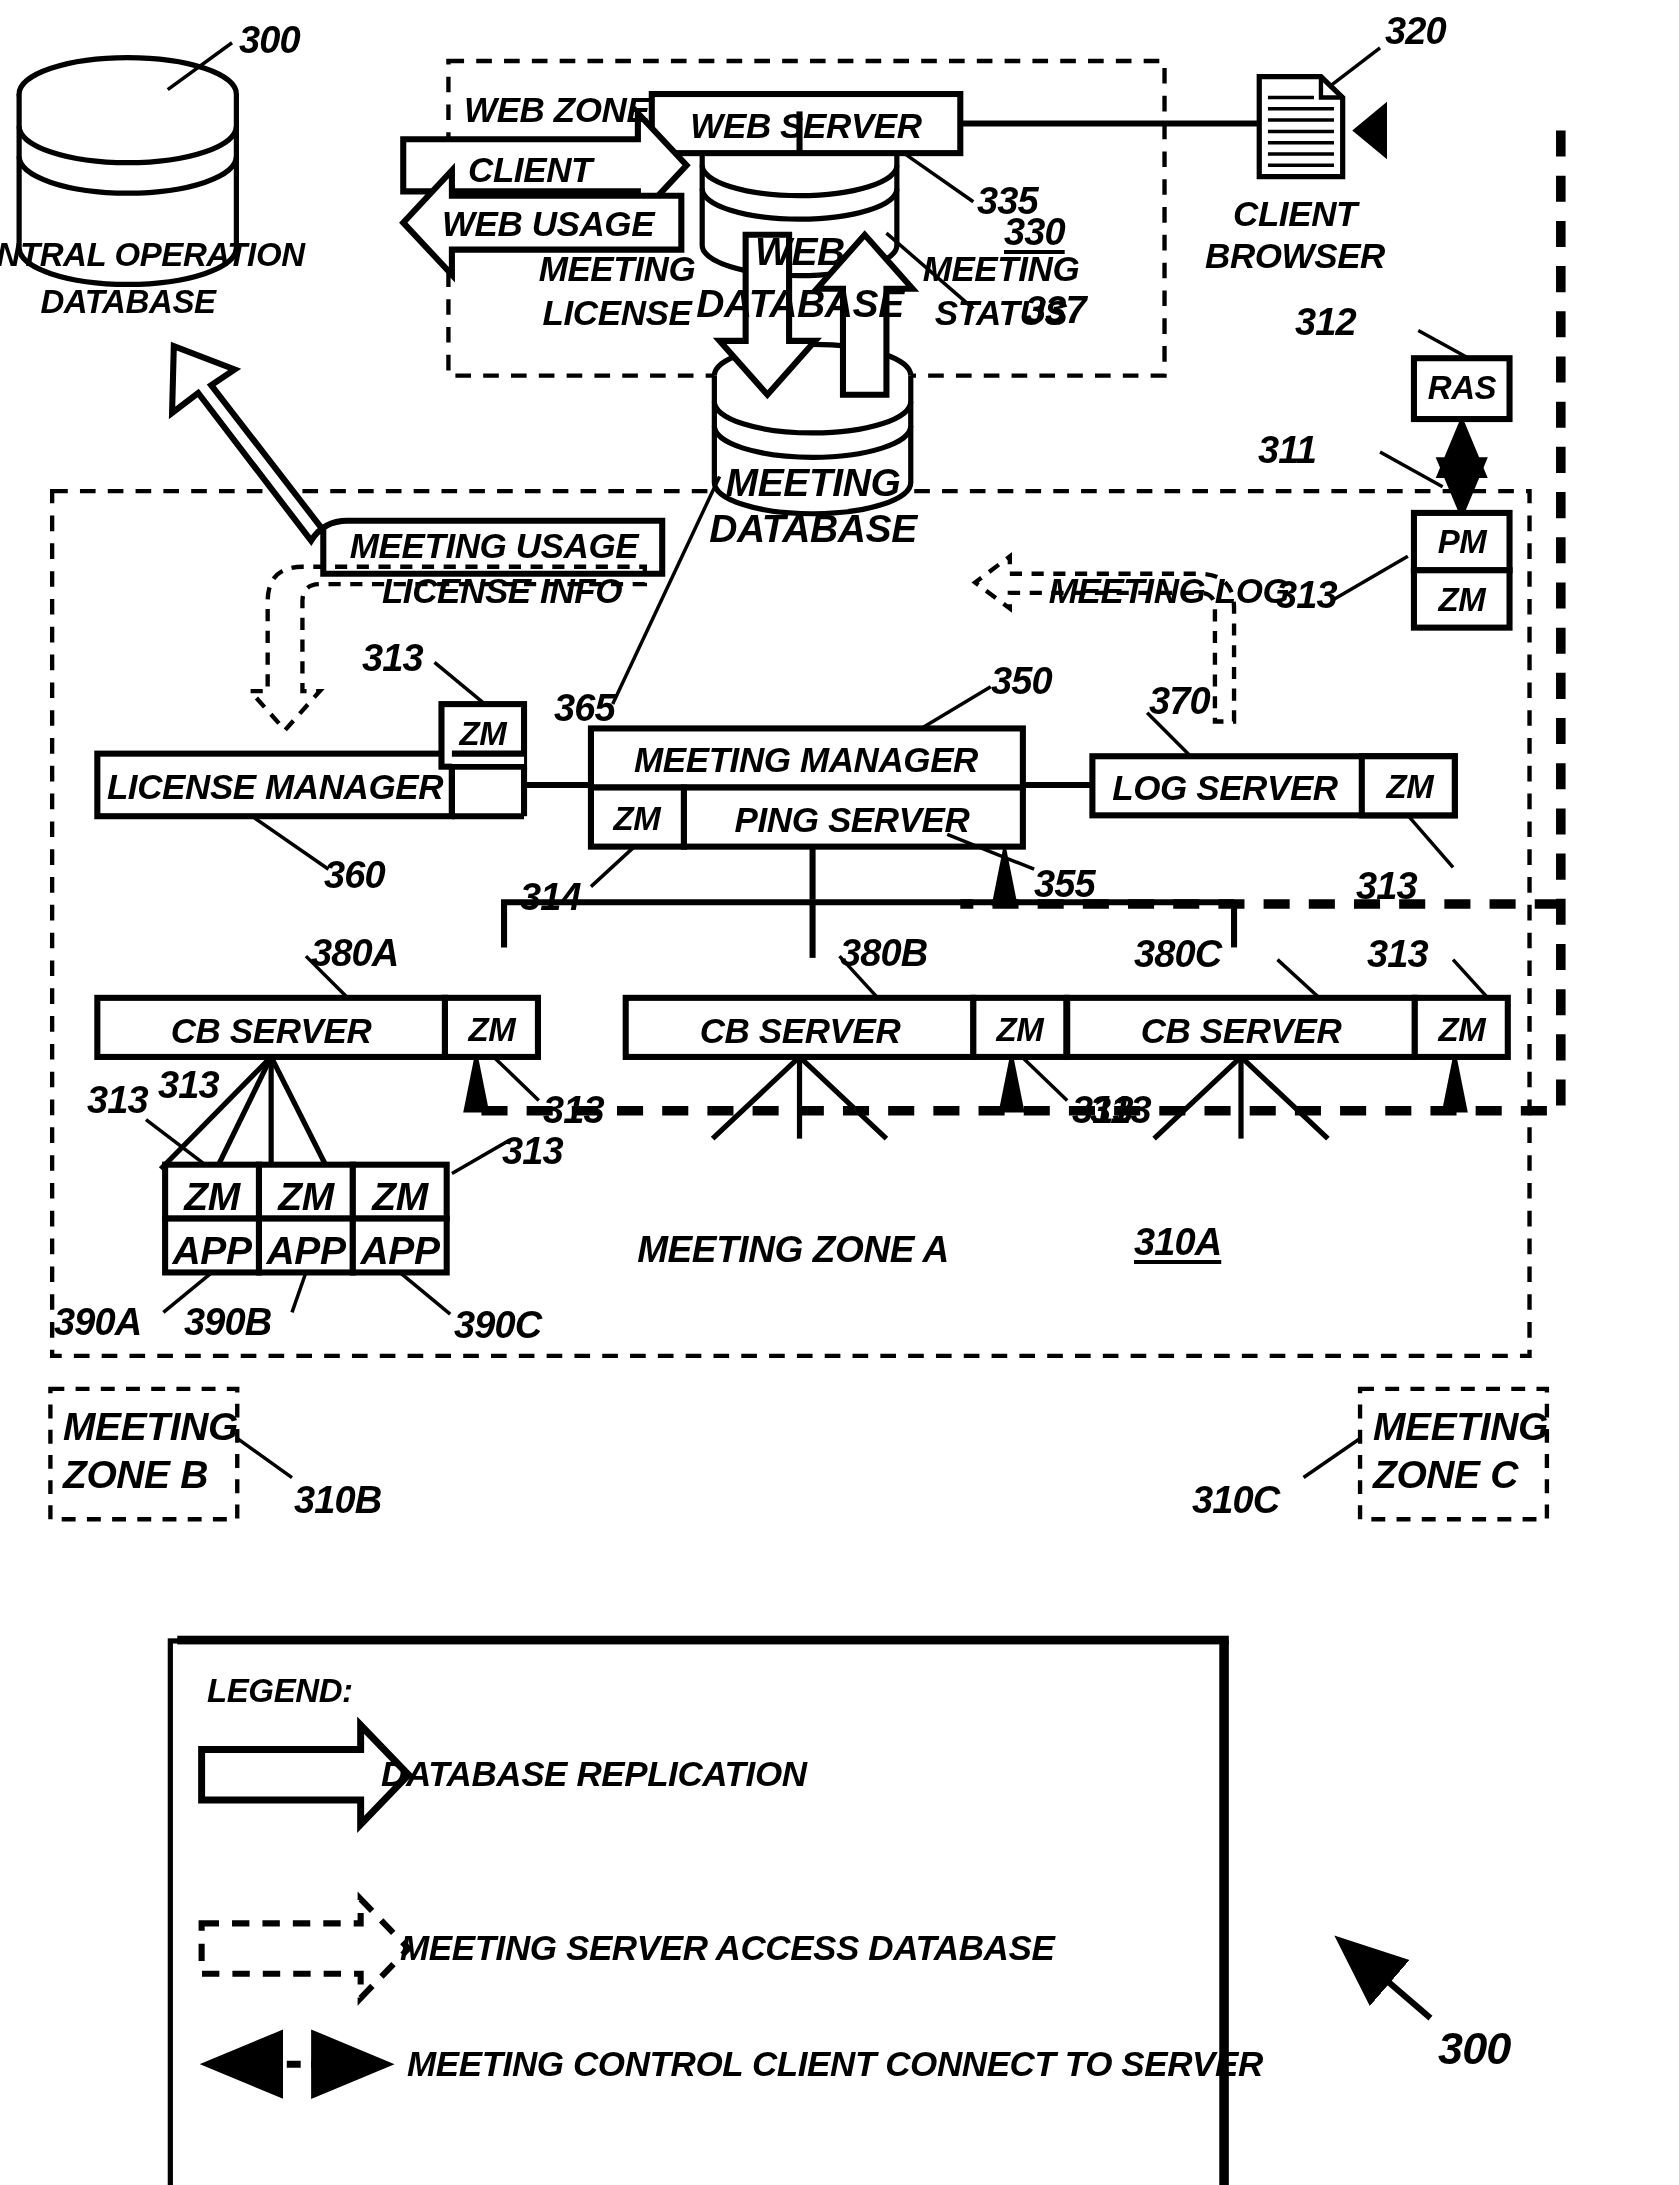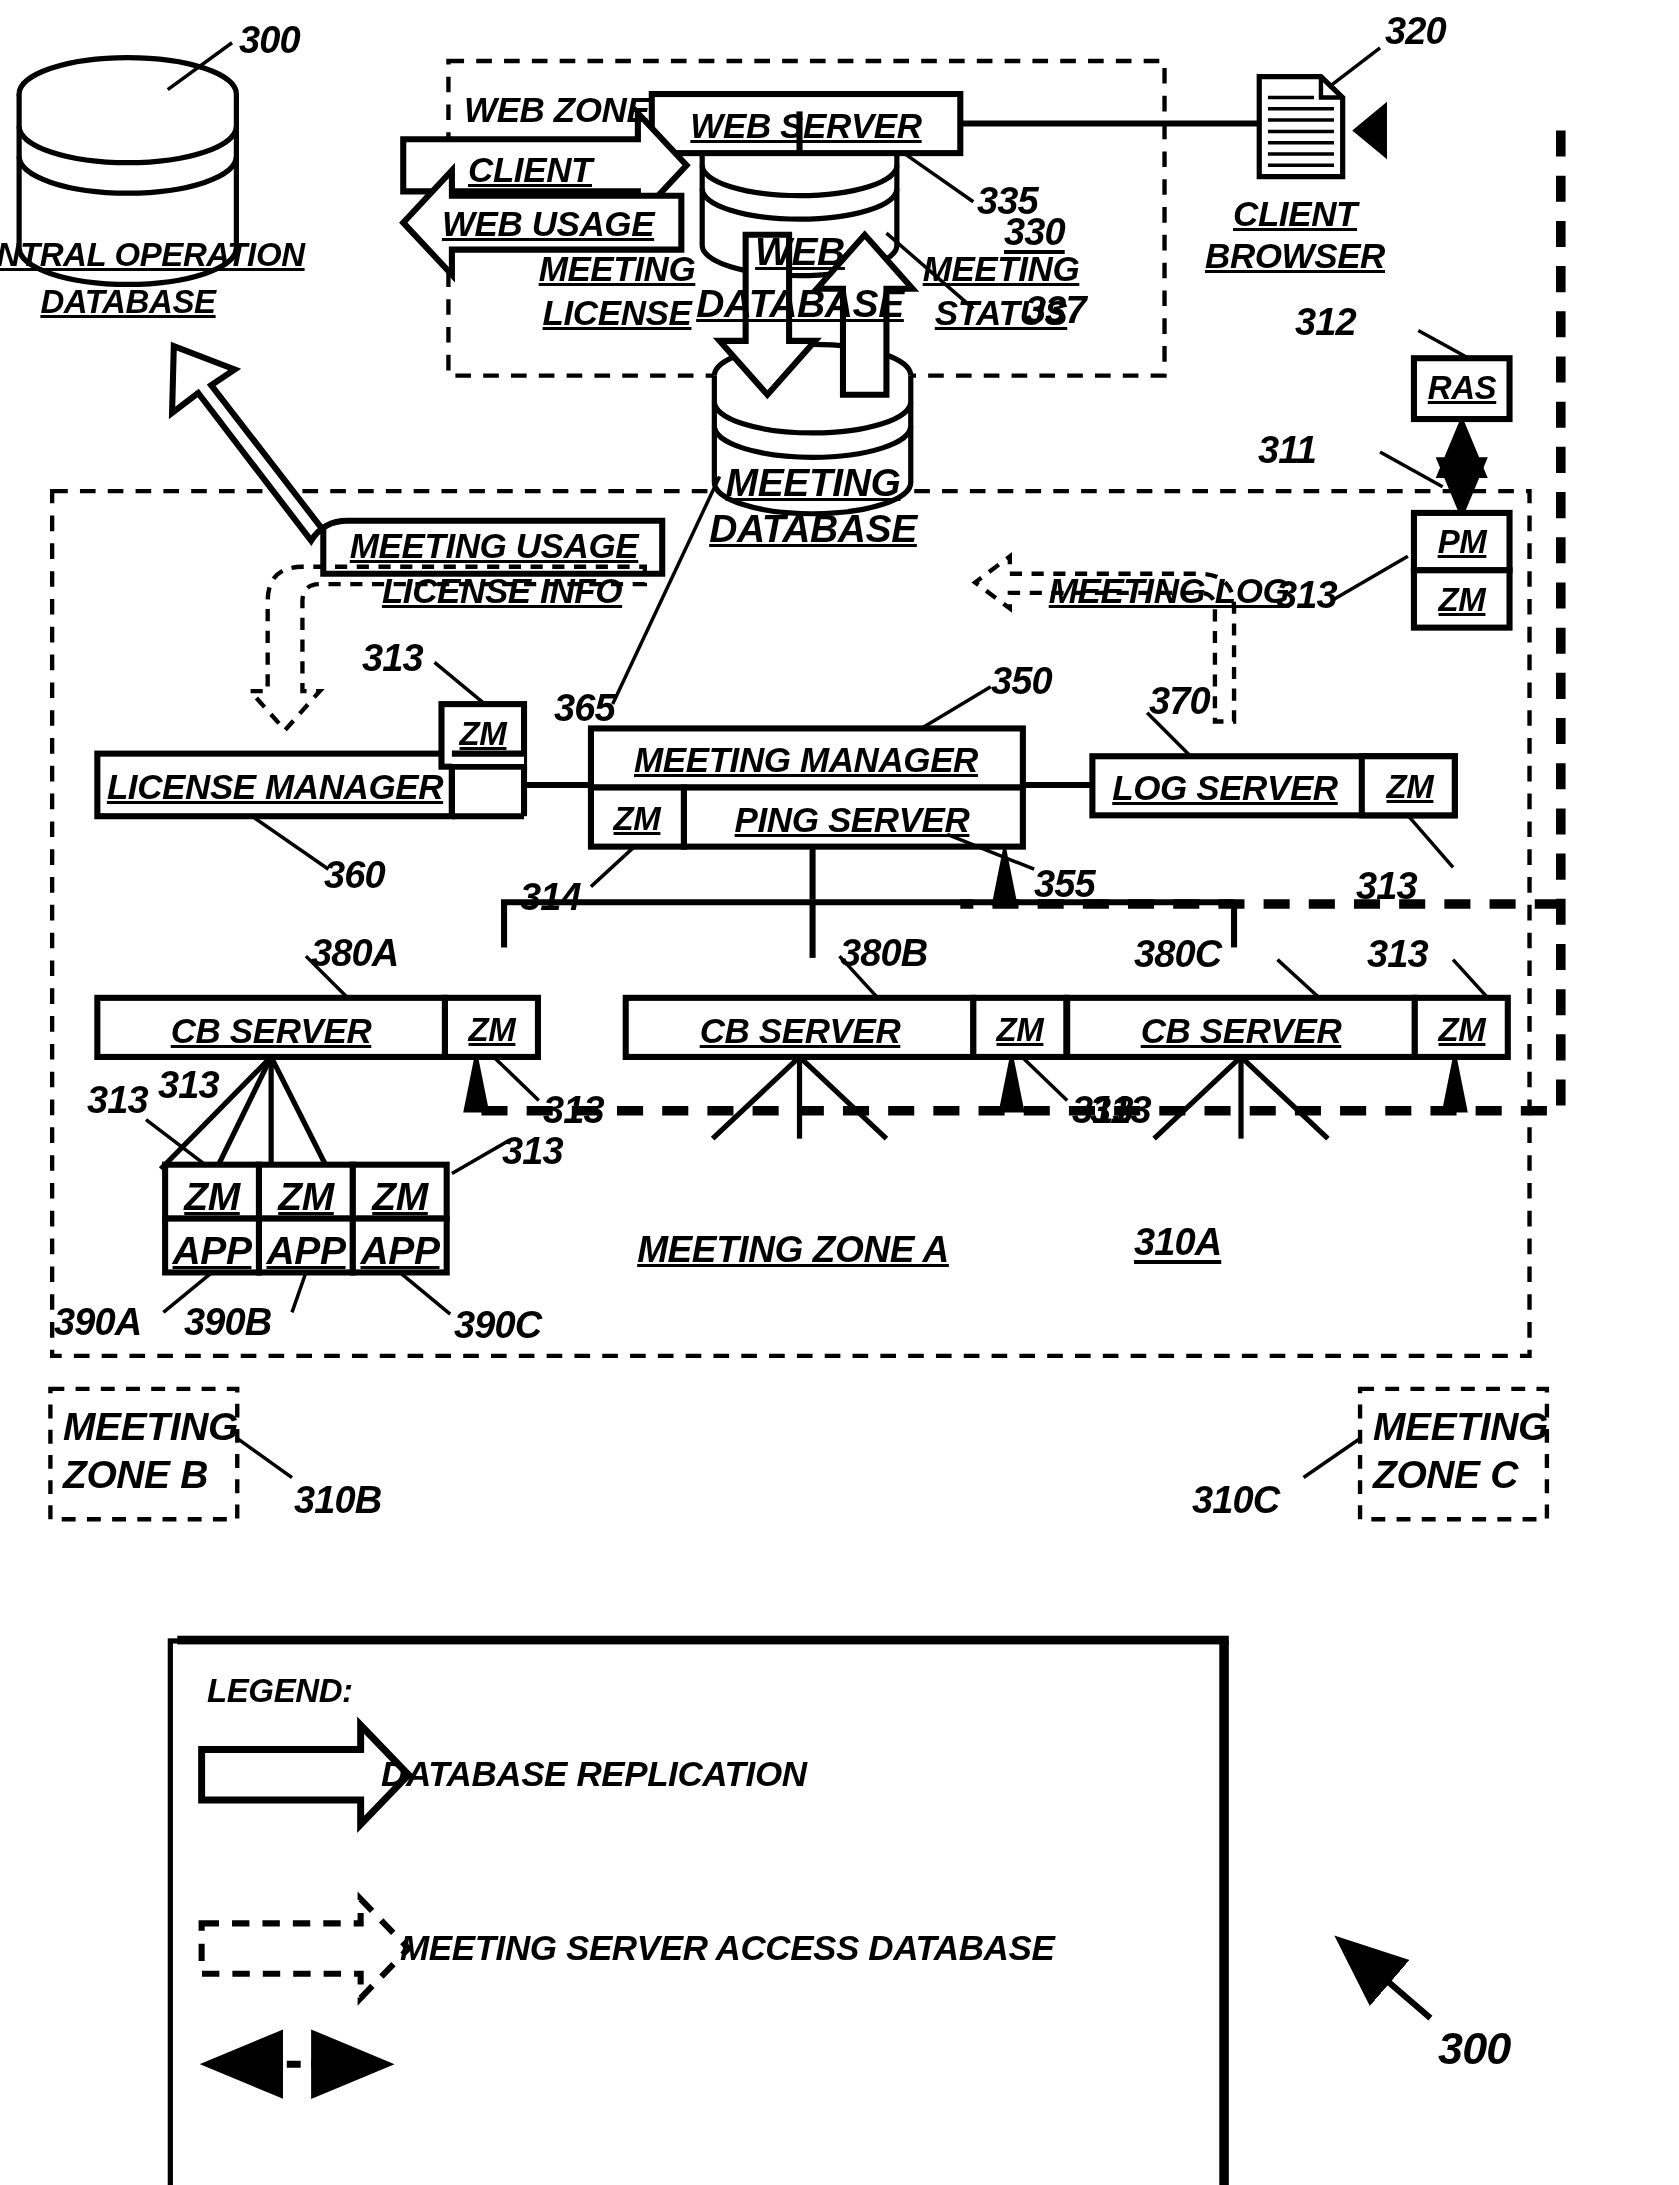--- a/index.html
+++ b/index.html
@@ -23,21 +23,21 @@
   .ref{
     position:absolute;
     font-family:"Liberation Sans", sans-serif;
     font-style:italic;
     font-weight:700;
     font-size:38px;
     white-space:nowrap;
     letter-spacing:-0.9px;
   }
   .ref.u{ text-decoration:underline; text-underline-offset:5.2px; text-decoration-thickness:4.3px;}
-  .ctr{transform:translateX(-50%);text-align:right;text-decoration:underline;}
+  .ctr{transform:translateX(-50%);text-align:right;}
   .f42{font-size:37px;}
   .f40{font-size:35px;}
   .f38{font-size:33px;}
   .f36{font-size:39px;}
 </style>
 </head>
 <body>
 
 <div id="stage">
 
@@ -354,17 +354,18 @@
 <div class="lbl f36" style="left:63px;top:1453px;">ZONE B</div>
 <div class="ref" style="left:294px;top:1479px;">310B</div>
 
 <div class="lbl f36" style="left:1373px;top:1405px;">MEETING</div>
 <div class="lbl f36" style="left:1373px;top:1453px;">ZONE C</div>
 <div class="ref" style="left:1192px;top:1479px;">310C</div>
 
 <div class="lbl f38" style="left:207px;top:1672px;">LEGEND:</div>
 <div class="lbl f40" style="left:381px;top:1754px;">DATABASE REPLICATION</div>
 <div class="lbl f40" style="left:400px;top:1928px;">MEETING SERVER ACCESS DATABASE</div>
+<div class="lbl f40" style="left:407px;top:2044px;">MEETING CONTROL CLIENT CONNECT TO SERVER</div>
 
 <div class="ref" style="left:1438px;top:2023px;font-size:45px;">300</div>
 
 </div>
 
 
 </body></html>

